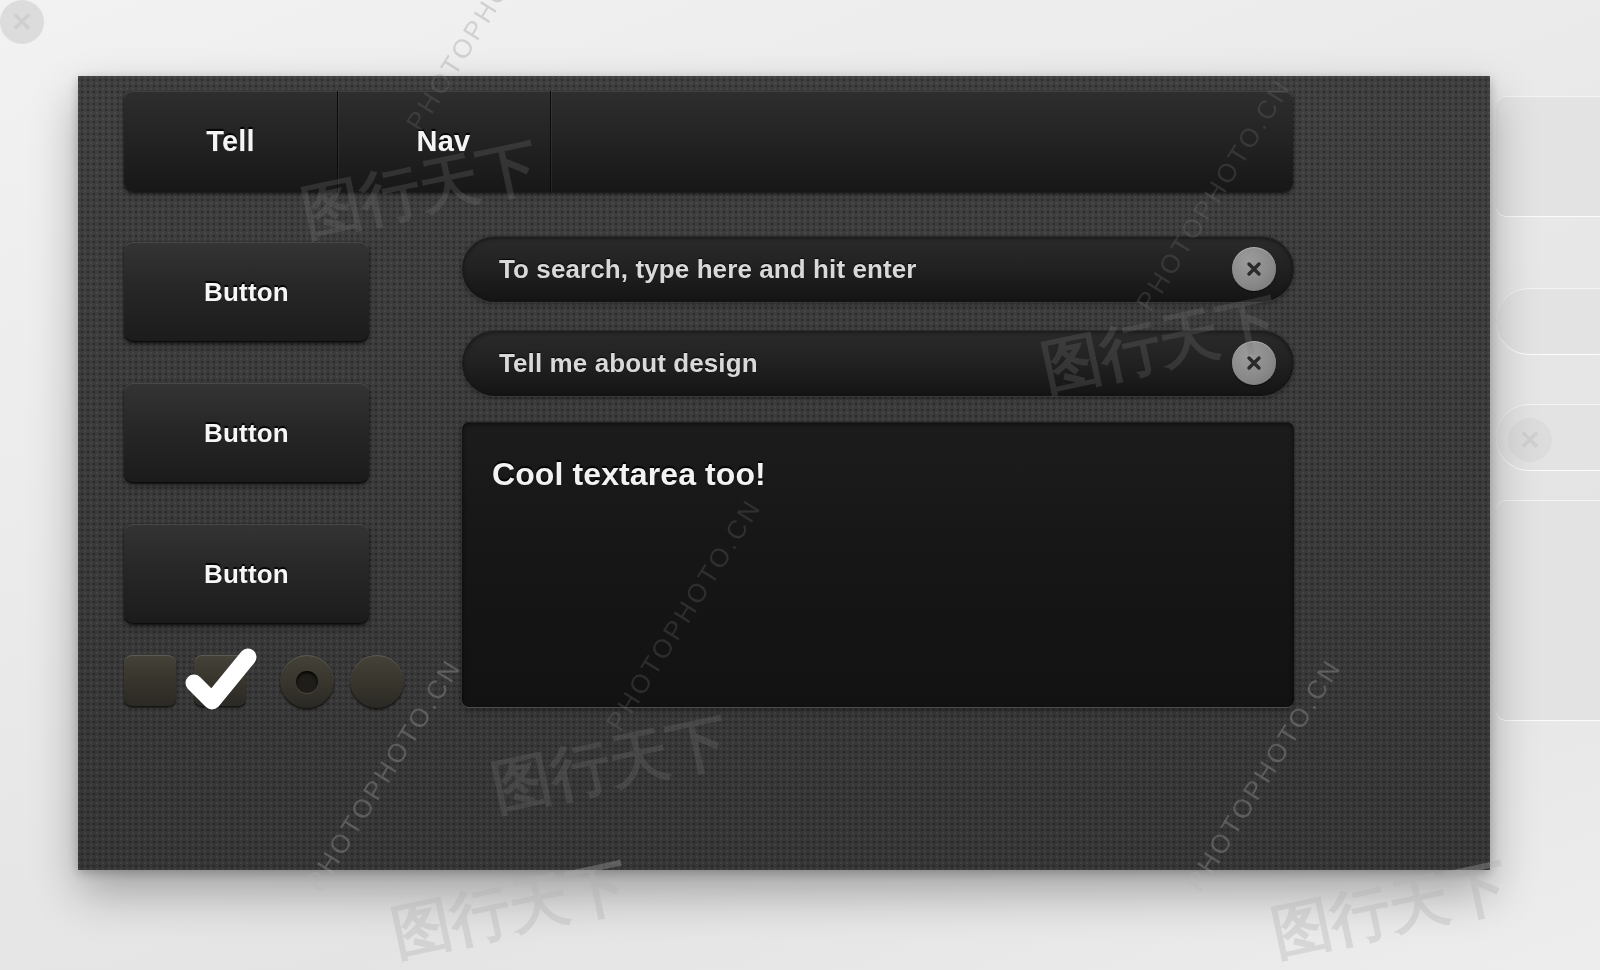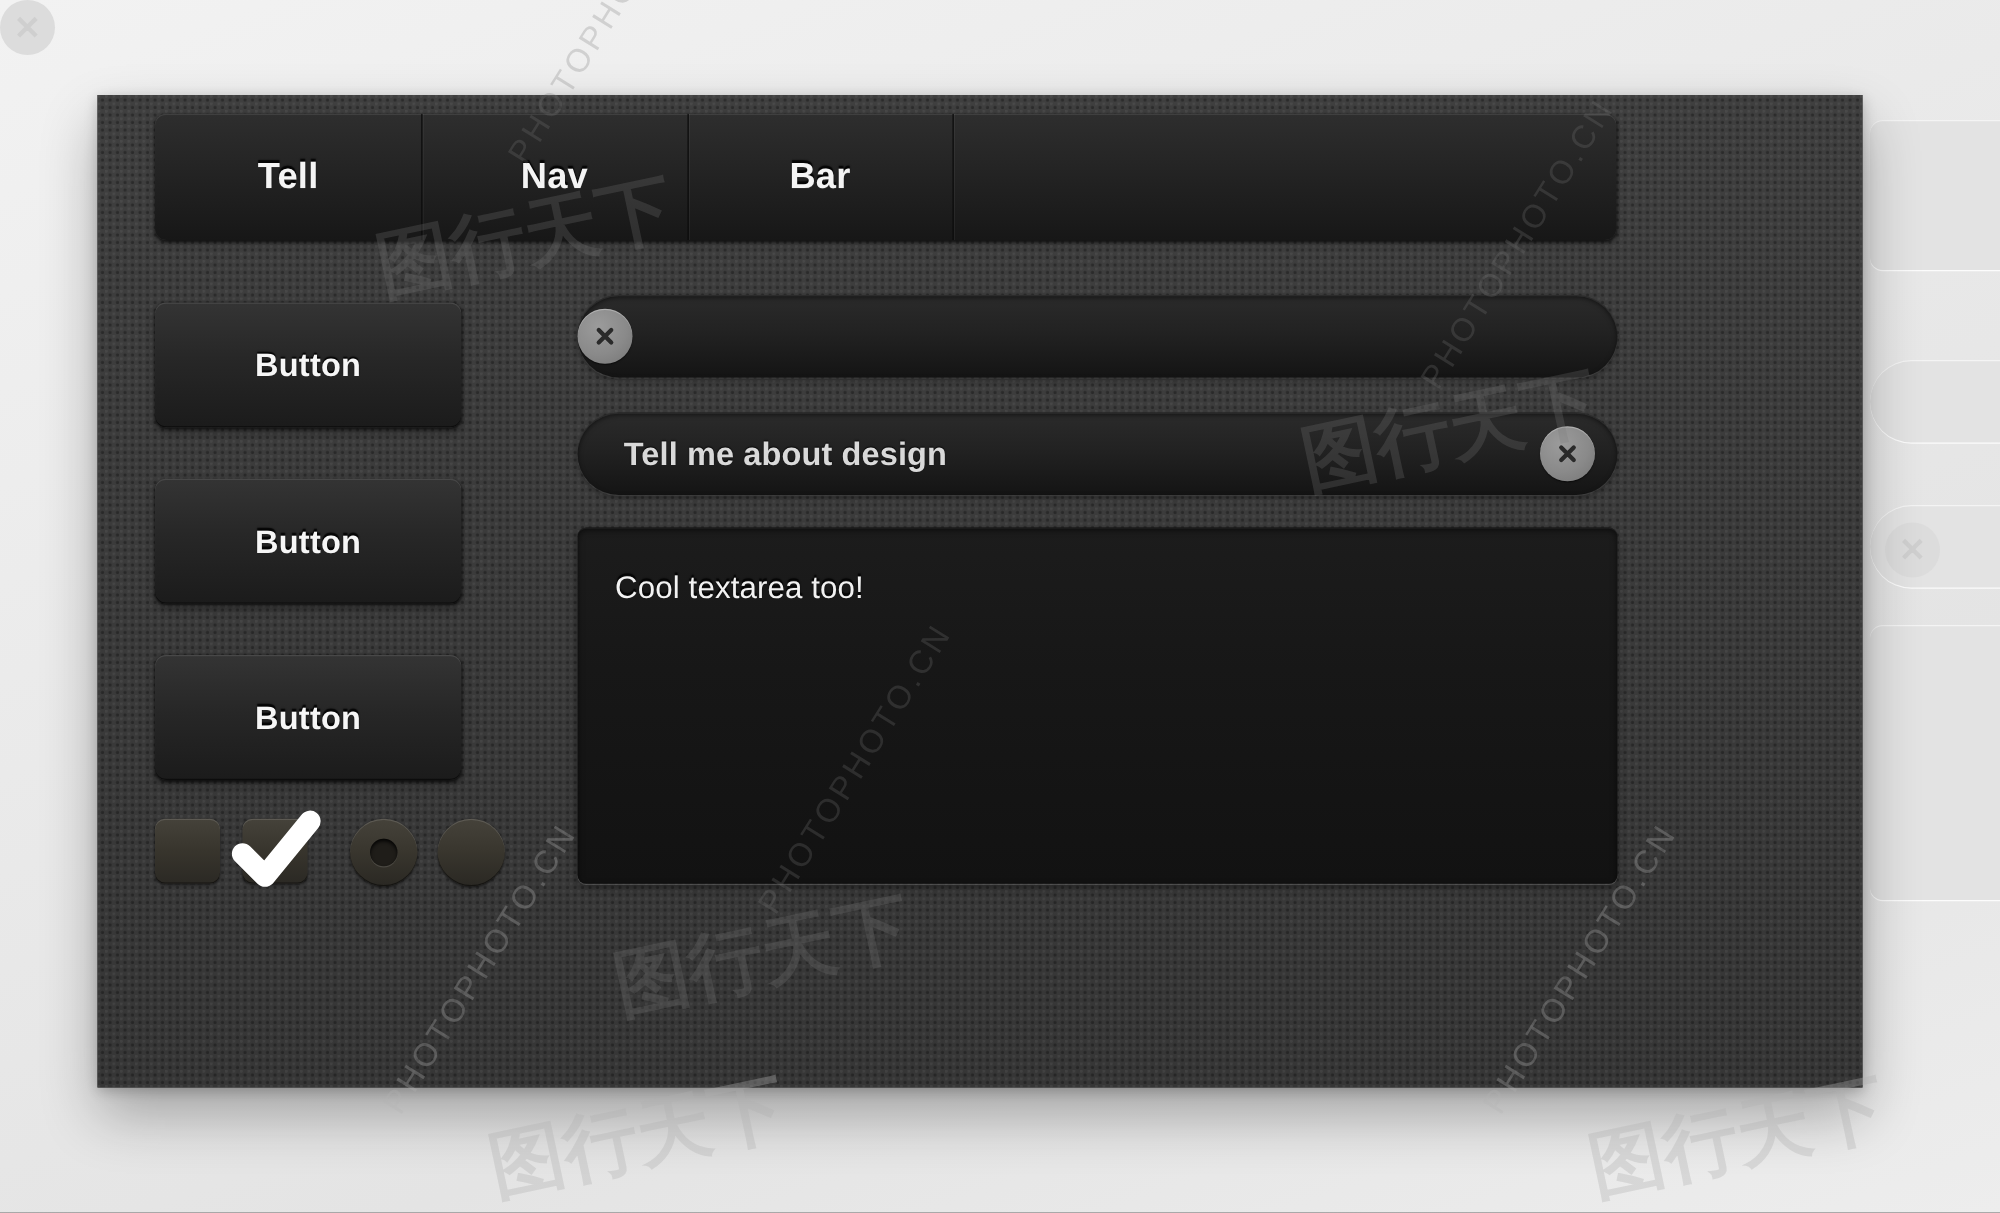--- a/index.html
+++ b/index.html
@@ -248,22 +248,22 @@
     box-shadow:
       inset 0 1px 0 rgba(255,255,255,.06),
       inset 0 2px 5px rgba(0,0,0,.6),
       0 1px 0 rgba(255,255,255,.16),
       0 3px 7px rgba(0,0,0,.35);
     padding: 34px 30px;
     cursor: text;
   }
   .textarea-text {
     color: #f2f2f2;
-    font-size: 25px;
-    font-weight: normal;
+    font-size: 32px;
+    font-weight: bold;
     letter-spacing: .1px;
     text-shadow: 0 -2px 1px rgba(0,0,0,.9);
   }
 
   
   .watermark-layer {
     position: absolute;
     inset: 0;
     pointer-events: none;
     overflow: hidden;
@@ -303,39 +303,39 @@
 <style>
   .ghost-x:nth-of-type(1) { left: 1510px; top: 300px; }
 </style>
 <div class="ghost-x" style="left:1508px; top:418px;">✕</div>
 
 <div class="panel"></div>
 
 <nav class="navbar">
   <div class="nav-item w-cool">Tell</div>
   <div class="nav-item w-nav">Nav</div>
-  <div class="nav-item w-bar">Bar</div>
   <div class="nav-item w-rest"></div>
 </nav>
 
 <button class="btn btn-1">Button</button>
 <button class="btn btn-2">Button</button>
 <button class="btn btn-3">Button</button>
 
 <div class="control-row">
   <div class="cbox cbox-1"></div>
   <div class="cbox cbox-2"></div>
   <svg class="check-mark" viewBox="0 0 78 78">
     <path d="M12 40 L30 58 L66 14" fill="none" stroke="#ffffff" stroke-width="17" stroke-linecap="round" stroke-linejoin="round"></path>
   </svg>
   <div class="radio radio-1"></div>
   <div class="radio radio-2"></div>
 </div>
 
 <div class="field field-1">
+  <div class="field-text" title="To search, type here and hit enter">To search, type here and hit enter</div>
   <div class="clear-btn">
     <svg width="20" height="20" viewBox="0 0 20 20">
       <path d="M5 5 L15 15 M15 5 L5 15" stroke="#2a2a2a" stroke-width="3.4" stroke-linecap="round"></path>
     </svg>
   </div>
 </div>
 
 <div class="field field-2">
   <div class="field-text" title="Tell me about design">Tell me about design</div>
   <div class="clear-btn">

